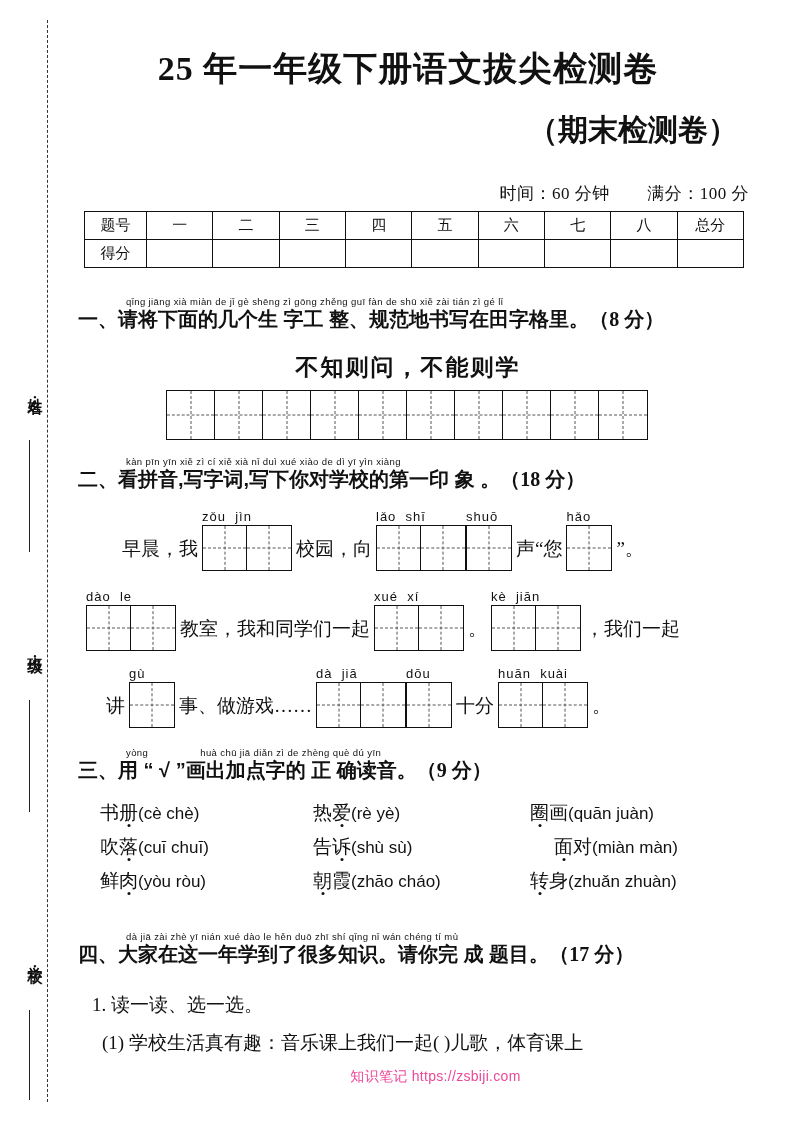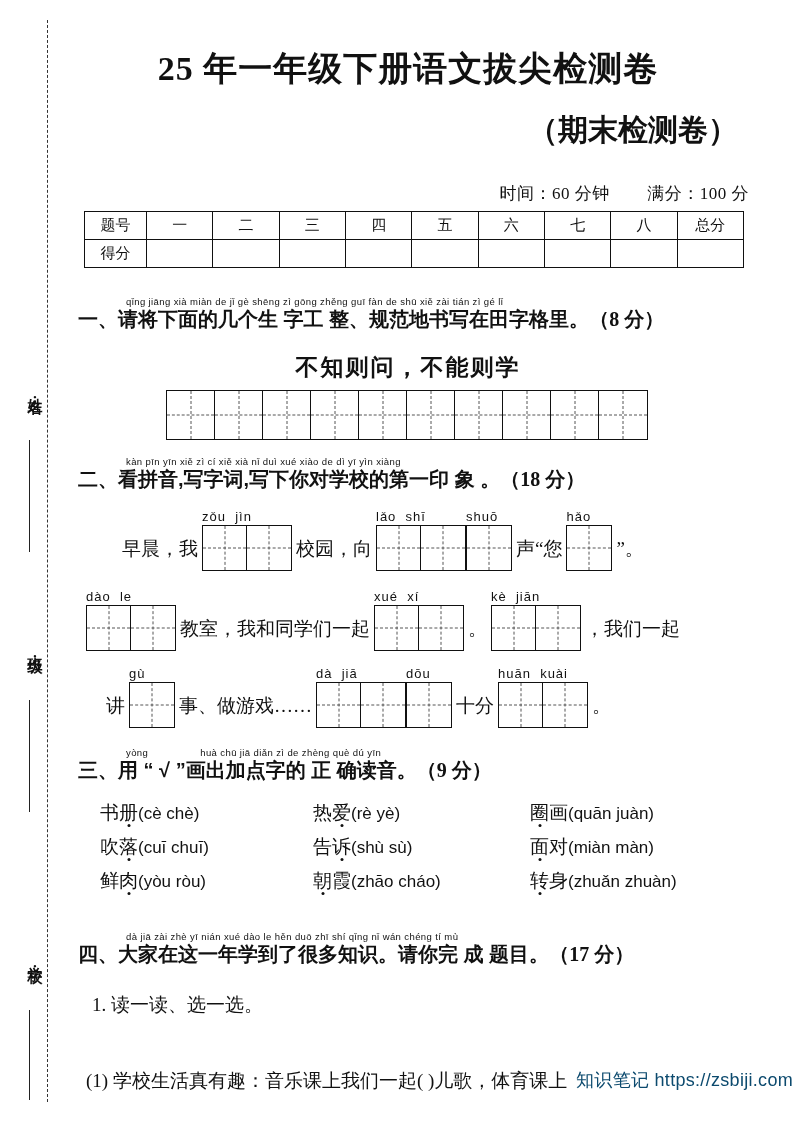--- a/index.html
+++ b/index.html
@@ -200,23 +200,23 @@
 
   .q-line{
     position:absolute;
     font-size:19px;
     font-family:"Liberation Serif","DejaVu Serif",serif;
     white-space:nowrap;
   }
 
   .watermark{
     position:absolute; left:0; top:1068px; width:715px;
-    text-align:right;
-    font-size:18px;
-    color:#0c4a6e;
+    text-align:center;
+    font-size:14px;
+    color:#ec4899;
     font-family:"Liberation Sans","DejaVu Sans",sans-serif;
     letter-spacing:0.3px;
   }
 </style>
 </head>
 <body>
 
 <div class="sidebar">
   <div class="fold-line"></div>
 
@@ -409,33 +409,33 @@
 
   <div class="wordgrid" id="wordgrid" style="top:796px;">
       <div class="wrow" style="position: relative;">
         <div class="wcell" style="position: absolute; left: 0px;"><span>书</span><span class="dotted">册</span><span class="py">(cè  chè)</span></div>
         <div class="wcell" style="position: absolute; left: 213px;"><span>热</span><span class="dotted">爱</span><span class="py">(rè  yè)</span></div>
         <div class="wcell" style="position: absolute; left: 430px;"><span class="dotted">圈</span><span>画</span><span class="py">(quān juàn)</span></div>
       </div>
       <div class="wrow" style="position: relative;">
         <div class="wcell" style="position: absolute; left: 0px;"><span>吹</span><span class="dotted">落</span><span class="py">(cuī  chuī)</span></div>
         <div class="wcell" style="position: absolute; left: 213px;"><span>告</span><span class="dotted">诉</span><span class="py">(shù sù)</span></div>
-        <div class="wcell" style="position: absolute; left: 430px;"><span class="dotted">面</span><span>对</span><span class="py">(miàn màn)</span></div>
+        <div class="wcell" style="position: absolute; left: 454px;"><span class="dotted">面</span><span>对</span><span class="py">(miàn màn)</span></div>
       </div>
       <div class="wrow" style="position: relative;">
         <div class="wcell" style="position: absolute; left: 0px;"><span>鲜</span><span class="dotted">肉</span><span class="py">(yòu ròu)</span></div>
         <div class="wcell" style="position: absolute; left: 213px;"><span class="dotted">朝</span><span>霞</span><span class="py">(zhāo cháo)</span></div>
         <div class="wcell" style="position: absolute; left: 430px;"><span class="dotted">转</span><span>身</span><span class="py">(zhuǎn zhuàn)</span></div>
       </div>
     </div>
 
   <div class="sec" style="top:931px;">
     <div class="pin-row" style="padding-left:48px;">dà  jiā  zài zhè  yī  nián xué dào le  hěn duō zhī  shí   qǐng nǐ wán chéng tí  mù</div>
     <div class="sec-head">
       <span class="num">四、</span><span>大家在这一年学到了很多知识。请你完 成 题目。</span><span class="marks">（17 分）</span>
     </div>
   </div>
 
   <div class="q-line" style="left:14px; top:992px;">1. 读一读、选一选。</div>
-  <div class="q-line" style="left:8px; top:1030px;margin-top:38px;">(1) 学校生活真有趣：音乐课上我们一起(    )儿歌，体育课上</div>
+  <div class="q-line" style="left:24px; top:1030px;">(1) 学校生活真有趣：音乐课上我们一起(    )儿歌，体育课上</div>
 
   <div class="watermark">知识笔记 https://zsbiji.com</div>
 </div>
 
 </body></html>

